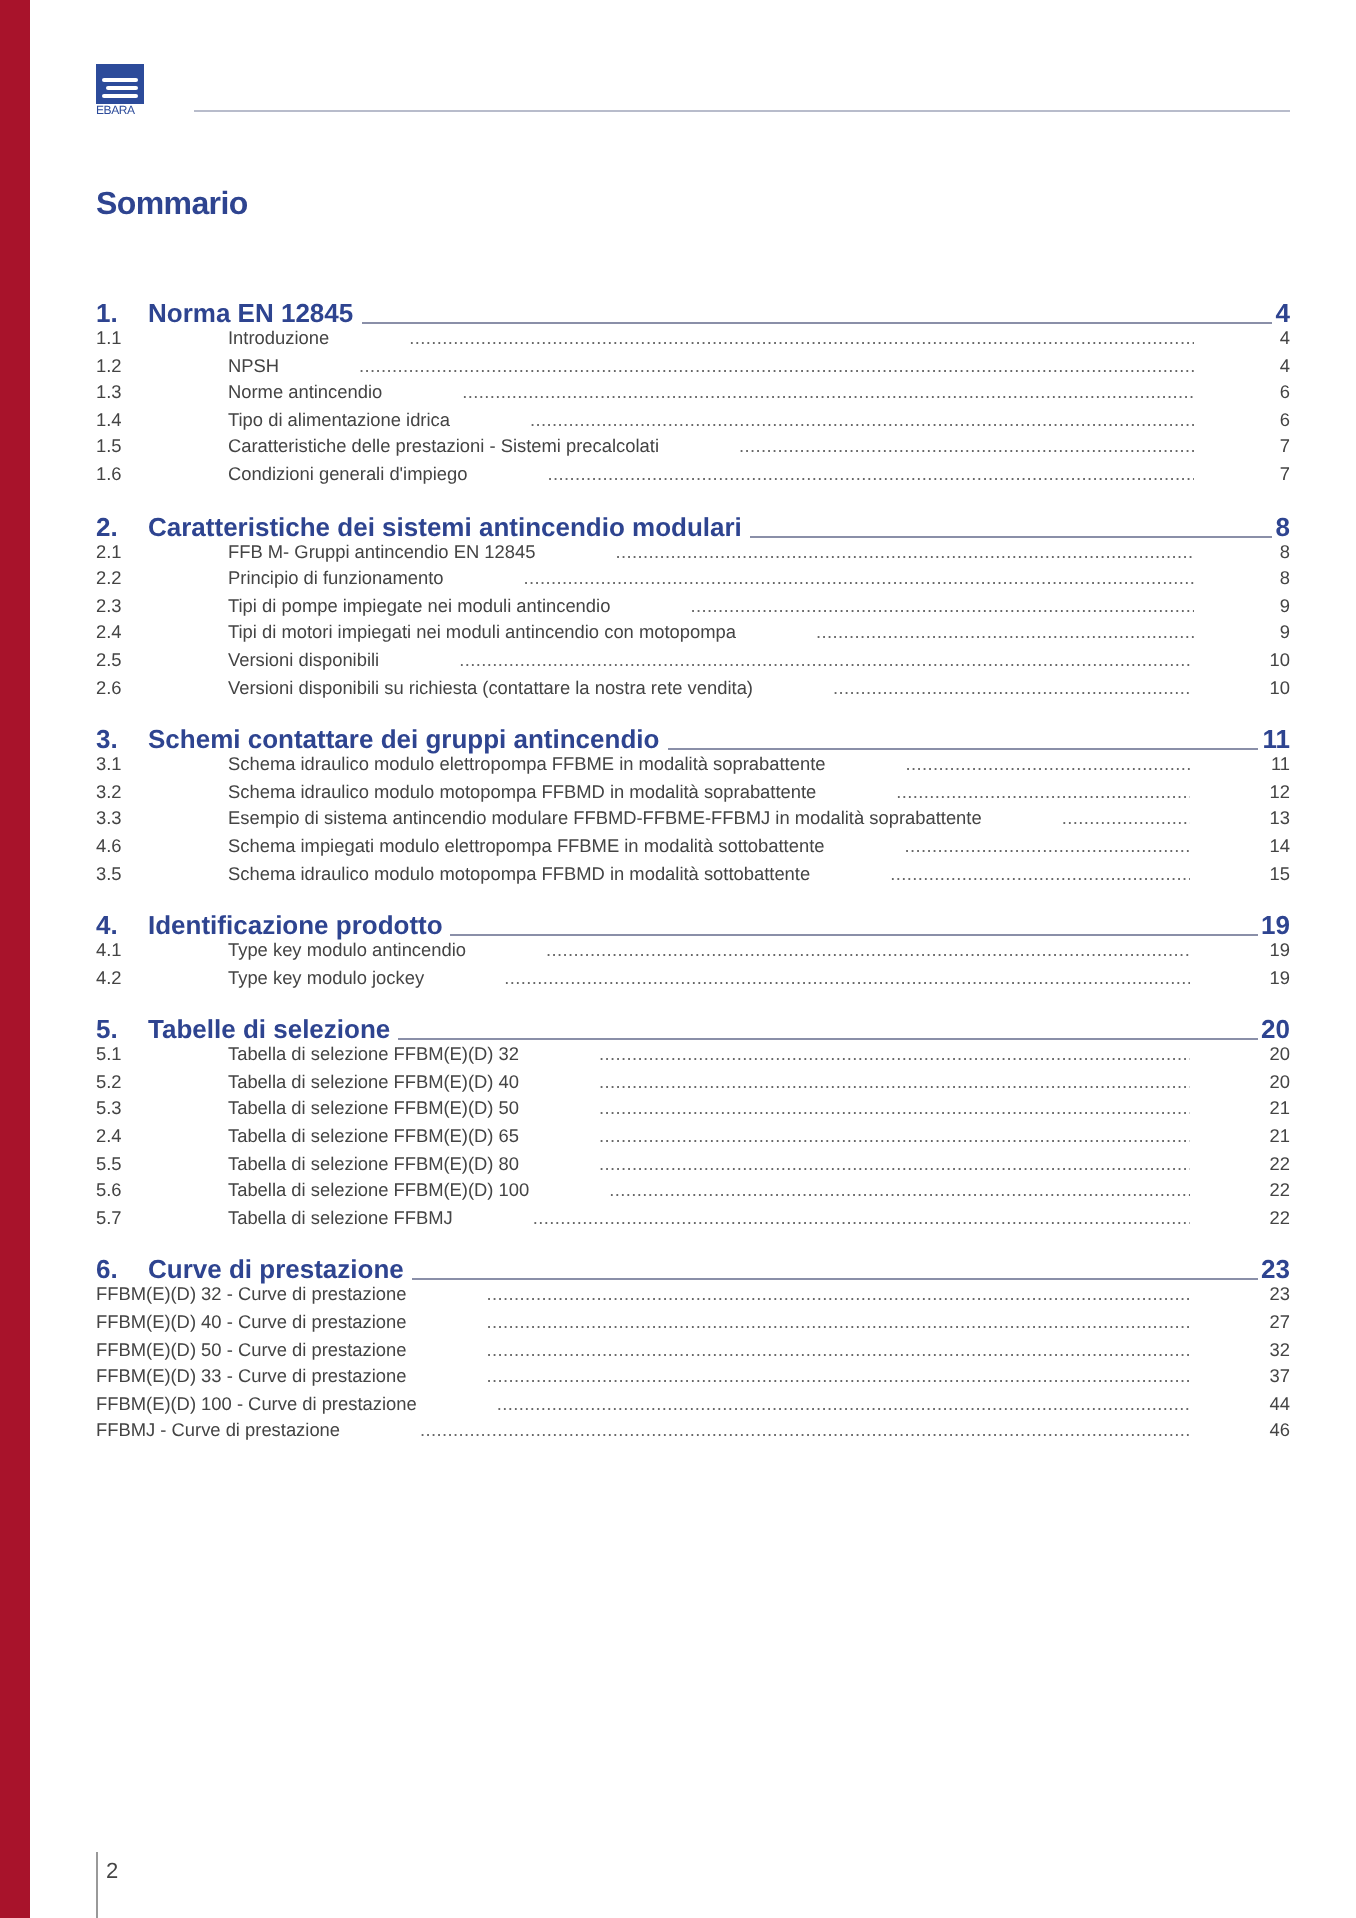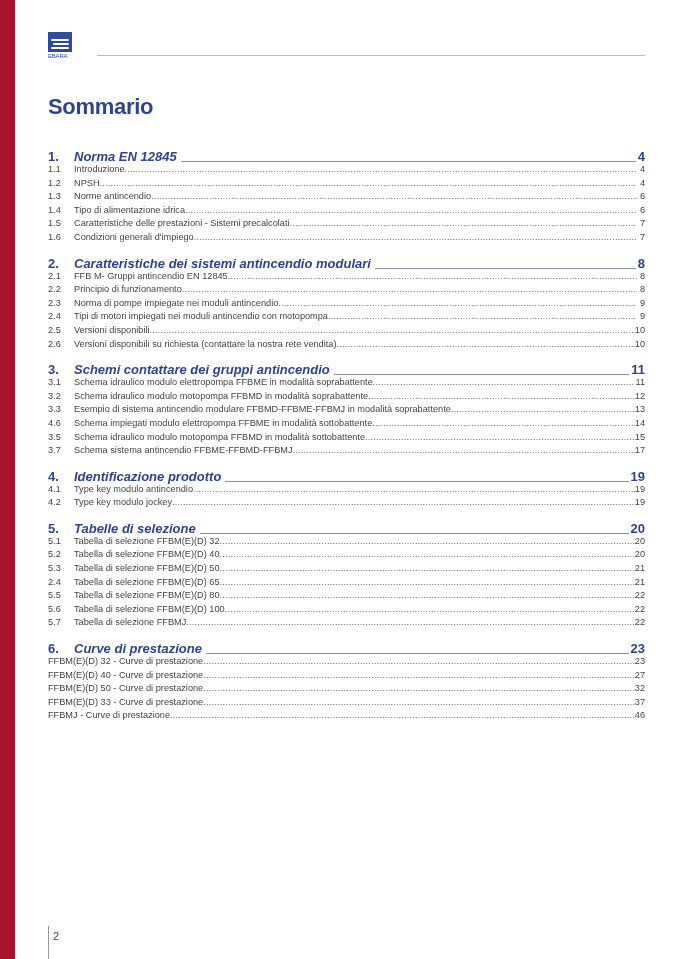--- a/index.html
+++ b/index.html
@@ -4,29 +4,29 @@
 <style>
   html, body { margin:0; padding:0; }
   body { width:678px; height:959px; background:#ffffff; position:relative; overflow:hidden;
          font-family:"Liberation Sans", sans-serif; color:#333; }
   .redbar { position:absolute; left:0; top:0; width:15px; height:959px; background:#a8132b; }
   .logo { position:absolute; left:48px; top:32px; width:24px; height:28px; }
   .logo .box { width:24px; height:20px; background:#2c4b9a; position:relative; overflow:hidden; }
   .logo .wave { position:absolute; left:3px; height:1.5px; background:#fff; border-radius:1px; }
   .logo .txt { font-size:6px; color:#2c4b9a; letter-spacing:-0.2px; line-height:7px; margin-top:1px; }
   .hrule { position:absolute; left:97px; top:55px; width:548px; height:1px; background:#b8bccb; }
-  .title { position:absolute; left:48px; top:94px; font-size:22px; font-weight:bold; color:#2e4490; letter-spacing:-0.3px; }
+  .title { position:absolute; left:48px; top:94px; font-size:16px; font-weight:bold; color:#2e4490; letter-spacing:-0.3px; }
   .toc { position:absolute; left:48px; top:149px; width:597px; }
   .section { margin-bottom:10px; }
   .sec-head { display:flex; align-items:flex-end; height:15px; color:#2e4490; font-weight:bold; font-size:13px; }
   .sec-num { width:26px; flex:none; }
-  .sec-title { flex:none;font-style:italic; }
+  .sec-title { flex:none; }
   .sec-line { flex:1; border-bottom:1px solid #8a8fa8; margin:0 2px 2px 4px; }
   .sec-page { flex:none; }
-  .entry { display:flex; align-items:baseline; height:13.6px; font-size:9.2px; color:#444; }
+  .entry { display:flex; align-items:baseline; height:13.6px; font-size:9.2px; color:#444;gap:40px; }
   .e-num { width:26px; flex:none; }
   .e-title { flex:none; white-space:nowrap; }
   .e-dots { flex:1; overflow:hidden; white-space:nowrap; color:#666; letter-spacing:0.2px; }
   .e-dots::after { content:"........................................................................................................................................................................................................................"; }
   .e-page { flex:none; text-align:right; min-width:8px; }
   .pagenum-wrap { position:absolute; left:48px; top:926px; height:33px; border-left:1px solid #999; padding-left:4px; }
   .pagenum { font-size:11px; color:#444; }
 </style>
 </head>
 <body>
@@ -104,21 +104,21 @@
         <span class="e-page">8</span>
       </div>
       <div class="entry">
         <span class="e-num">2.2</span>
         <span class="e-title">Principio di funzionamento</span>
         <span class="e-dots"></span>
         <span class="e-page">8</span>
       </div>
       <div class="entry">
         <span class="e-num">2.3</span>
-        <span class="e-title">Norma di pompe impiegate nei moduli antincendio </span>
+        <span class="e-title">Tipi di pompe impiegate nei moduli antincendio </span>
         <span class="e-dots"></span>
         <span class="e-page">9</span>
       </div>
       <div class="entry">
         <span class="e-num">2.4</span>
         <span class="e-title">Tipi di motori impiegati nei moduli antincendio con motopompa</span>
         <span class="e-dots"></span>
         <span class="e-page">9</span>
       </div>
       <div class="entry">
@@ -164,26 +164,20 @@
         <span class="e-title">Schema impiegati modulo elettropompa FFBME in modalità sottobattente</span>
         <span class="e-dots"></span>
         <span class="e-page">14</span>
       </div>
       <div class="entry">
         <span class="e-num">3.5</span>
         <span class="e-title">Schema idraulico modulo motopompa FFBMD in modalità sottobattente </span>
         <span class="e-dots"></span>
         <span class="e-page">15</span>
       </div>
-      <div class="entry">
-        <span class="e-num">3.7</span>
-        <span class="e-title">Schema sistema antincendio FFBME-FFBMD-FFBMJ </span>
-        <span class="e-dots"></span>
-        <span class="e-page">17</span>
-      </div>
     </div>
     <div class="section">
       <div class="sec-head">
         <span class="sec-num">4.</span>
         <span class="sec-title">Identificazione prodotto</span>
         <span class="sec-line"></span>
         <span class="sec-page">19</span>
       </div>
       <div class="entry">
         <span class="e-num">4.1</span>
@@ -267,20 +261,25 @@
       </div>
       <div class="entry">
         <span class="e-title">FFBM(E)(D) 50 - Curve di prestazione</span>
         <span class="e-dots"></span>
         <span class="e-page">32</span>
       </div>
       <div class="entry">
         <span class="e-title">FFBM(E)(D) 33 - Curve di prestazione</span>
         <span class="e-dots"></span>
         <span class="e-page">37</span>
+      </div>
+      <div class="entry">
+        <span class="e-title">FFBM(E)(D) 100 - Curve di prestazione</span>
+        <span class="e-dots"></span>
+        <span class="e-page">44</span>
       </div>
       <div class="entry">
         <span class="e-title">FFBMJ - Curve di prestazione</span>
         <span class="e-dots"></span>
         <span class="e-page">46</span>
       </div>
     </div>
   </div>
 
 <div class="pagenum-wrap">

